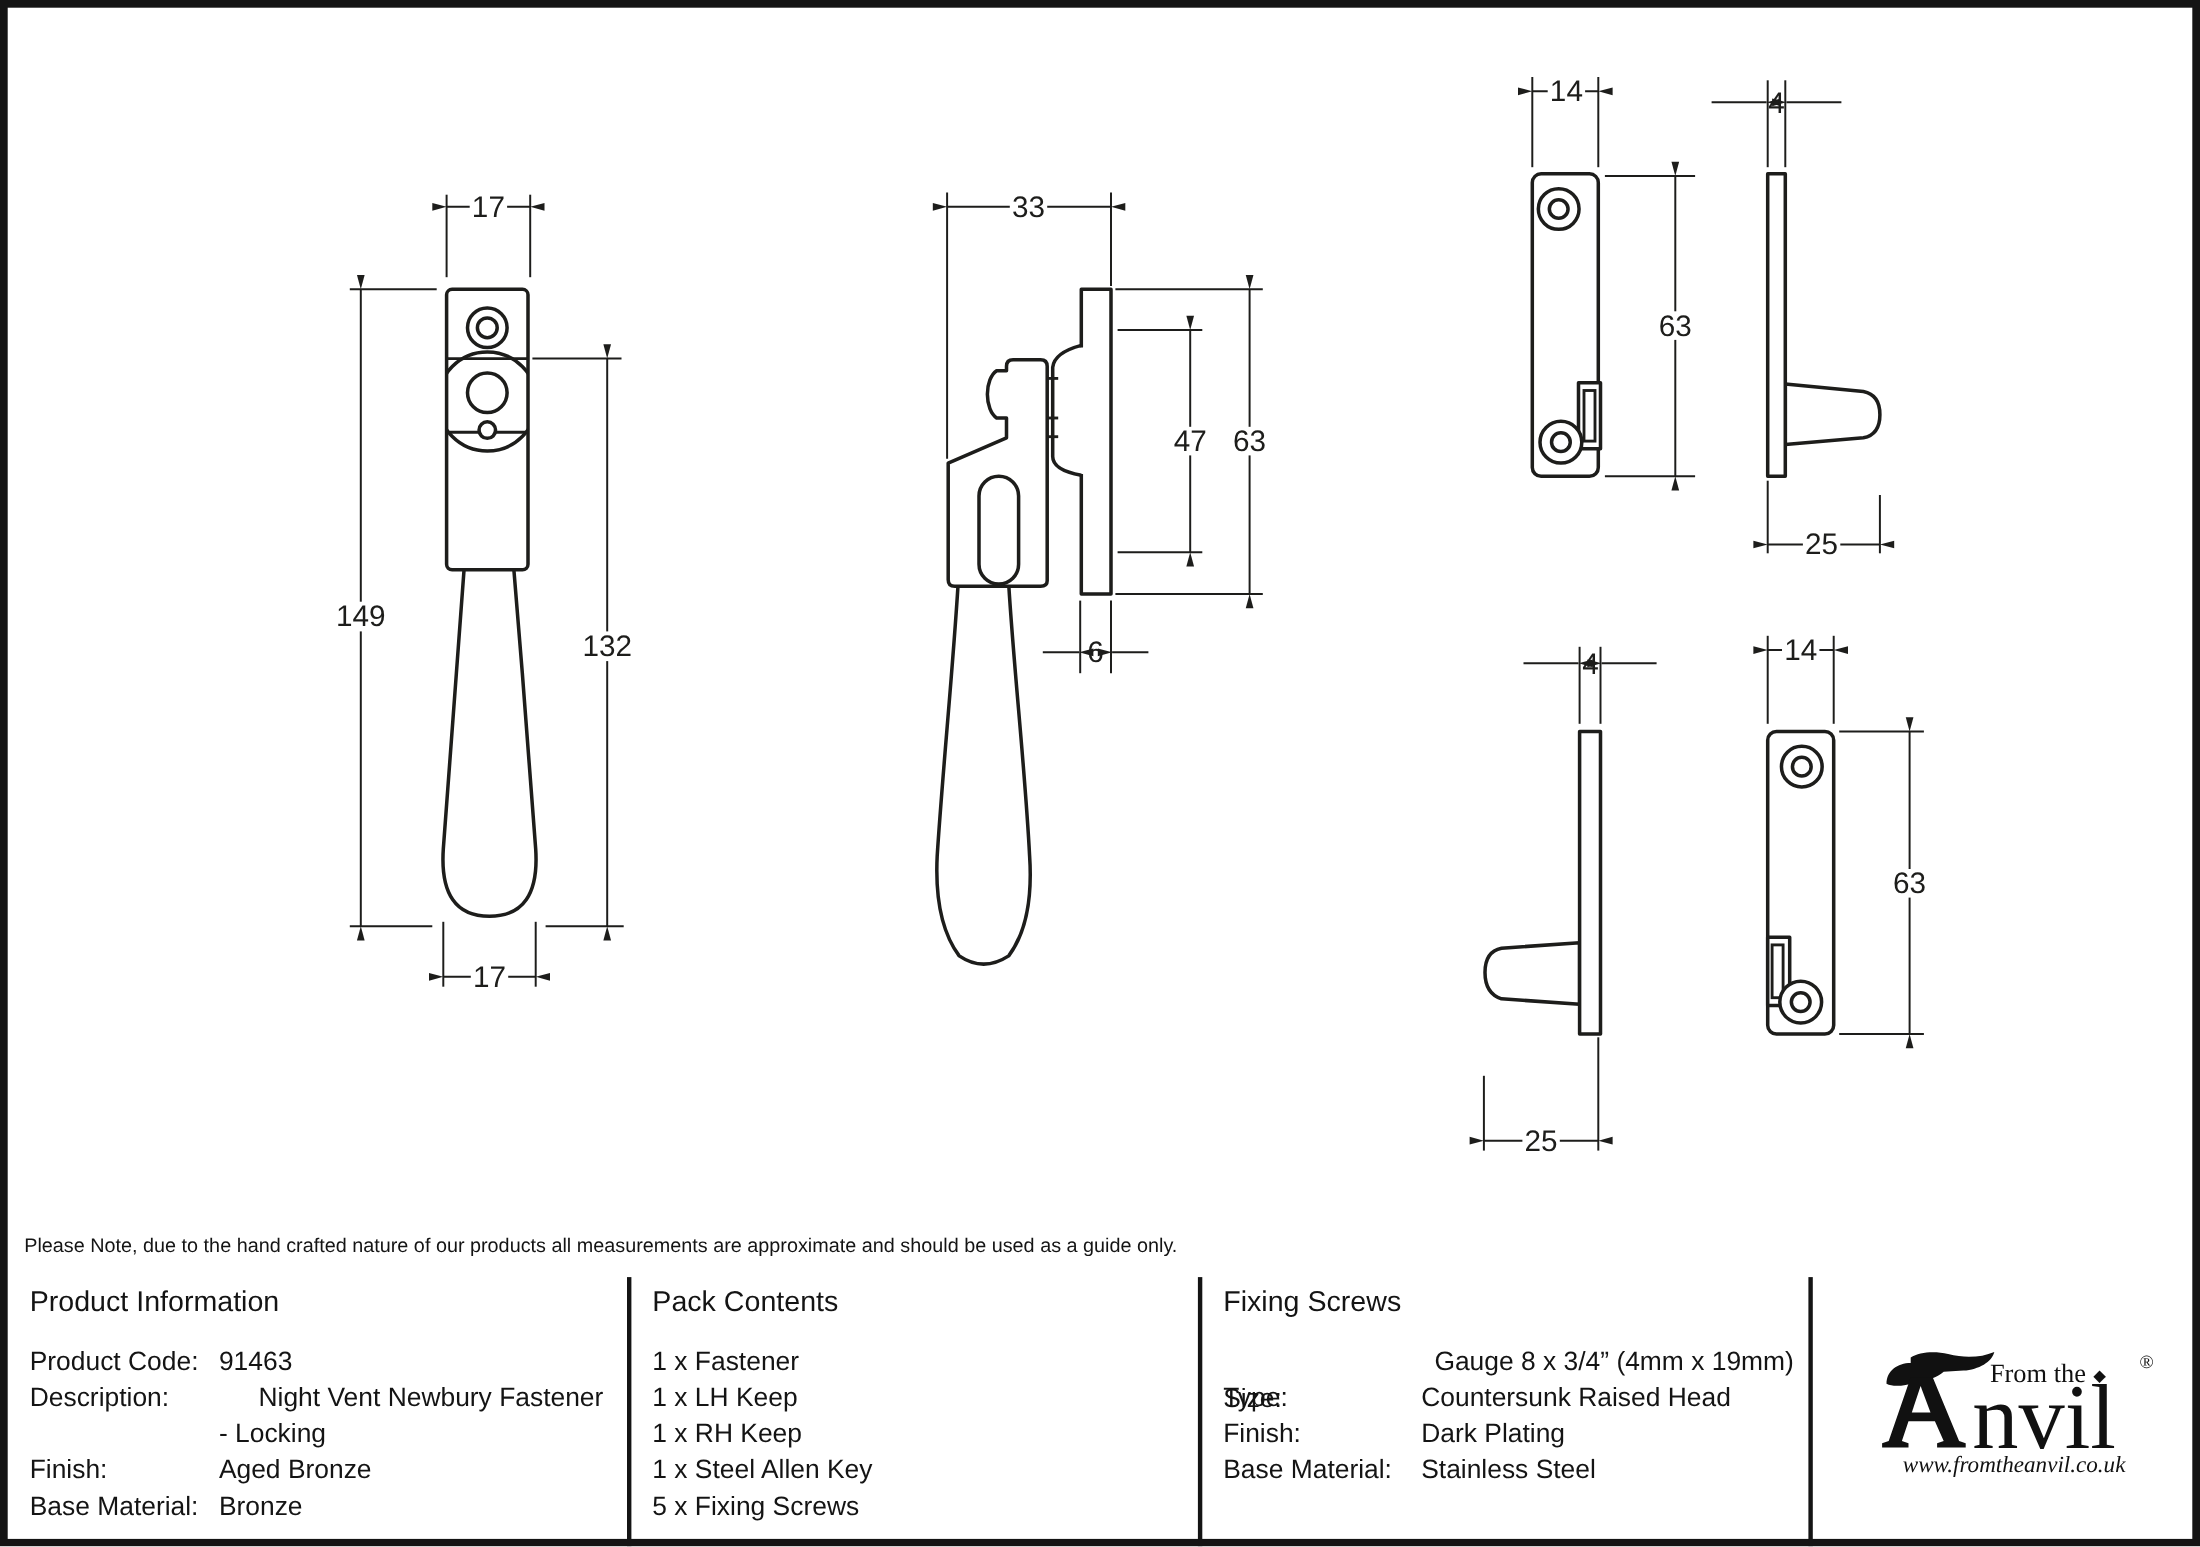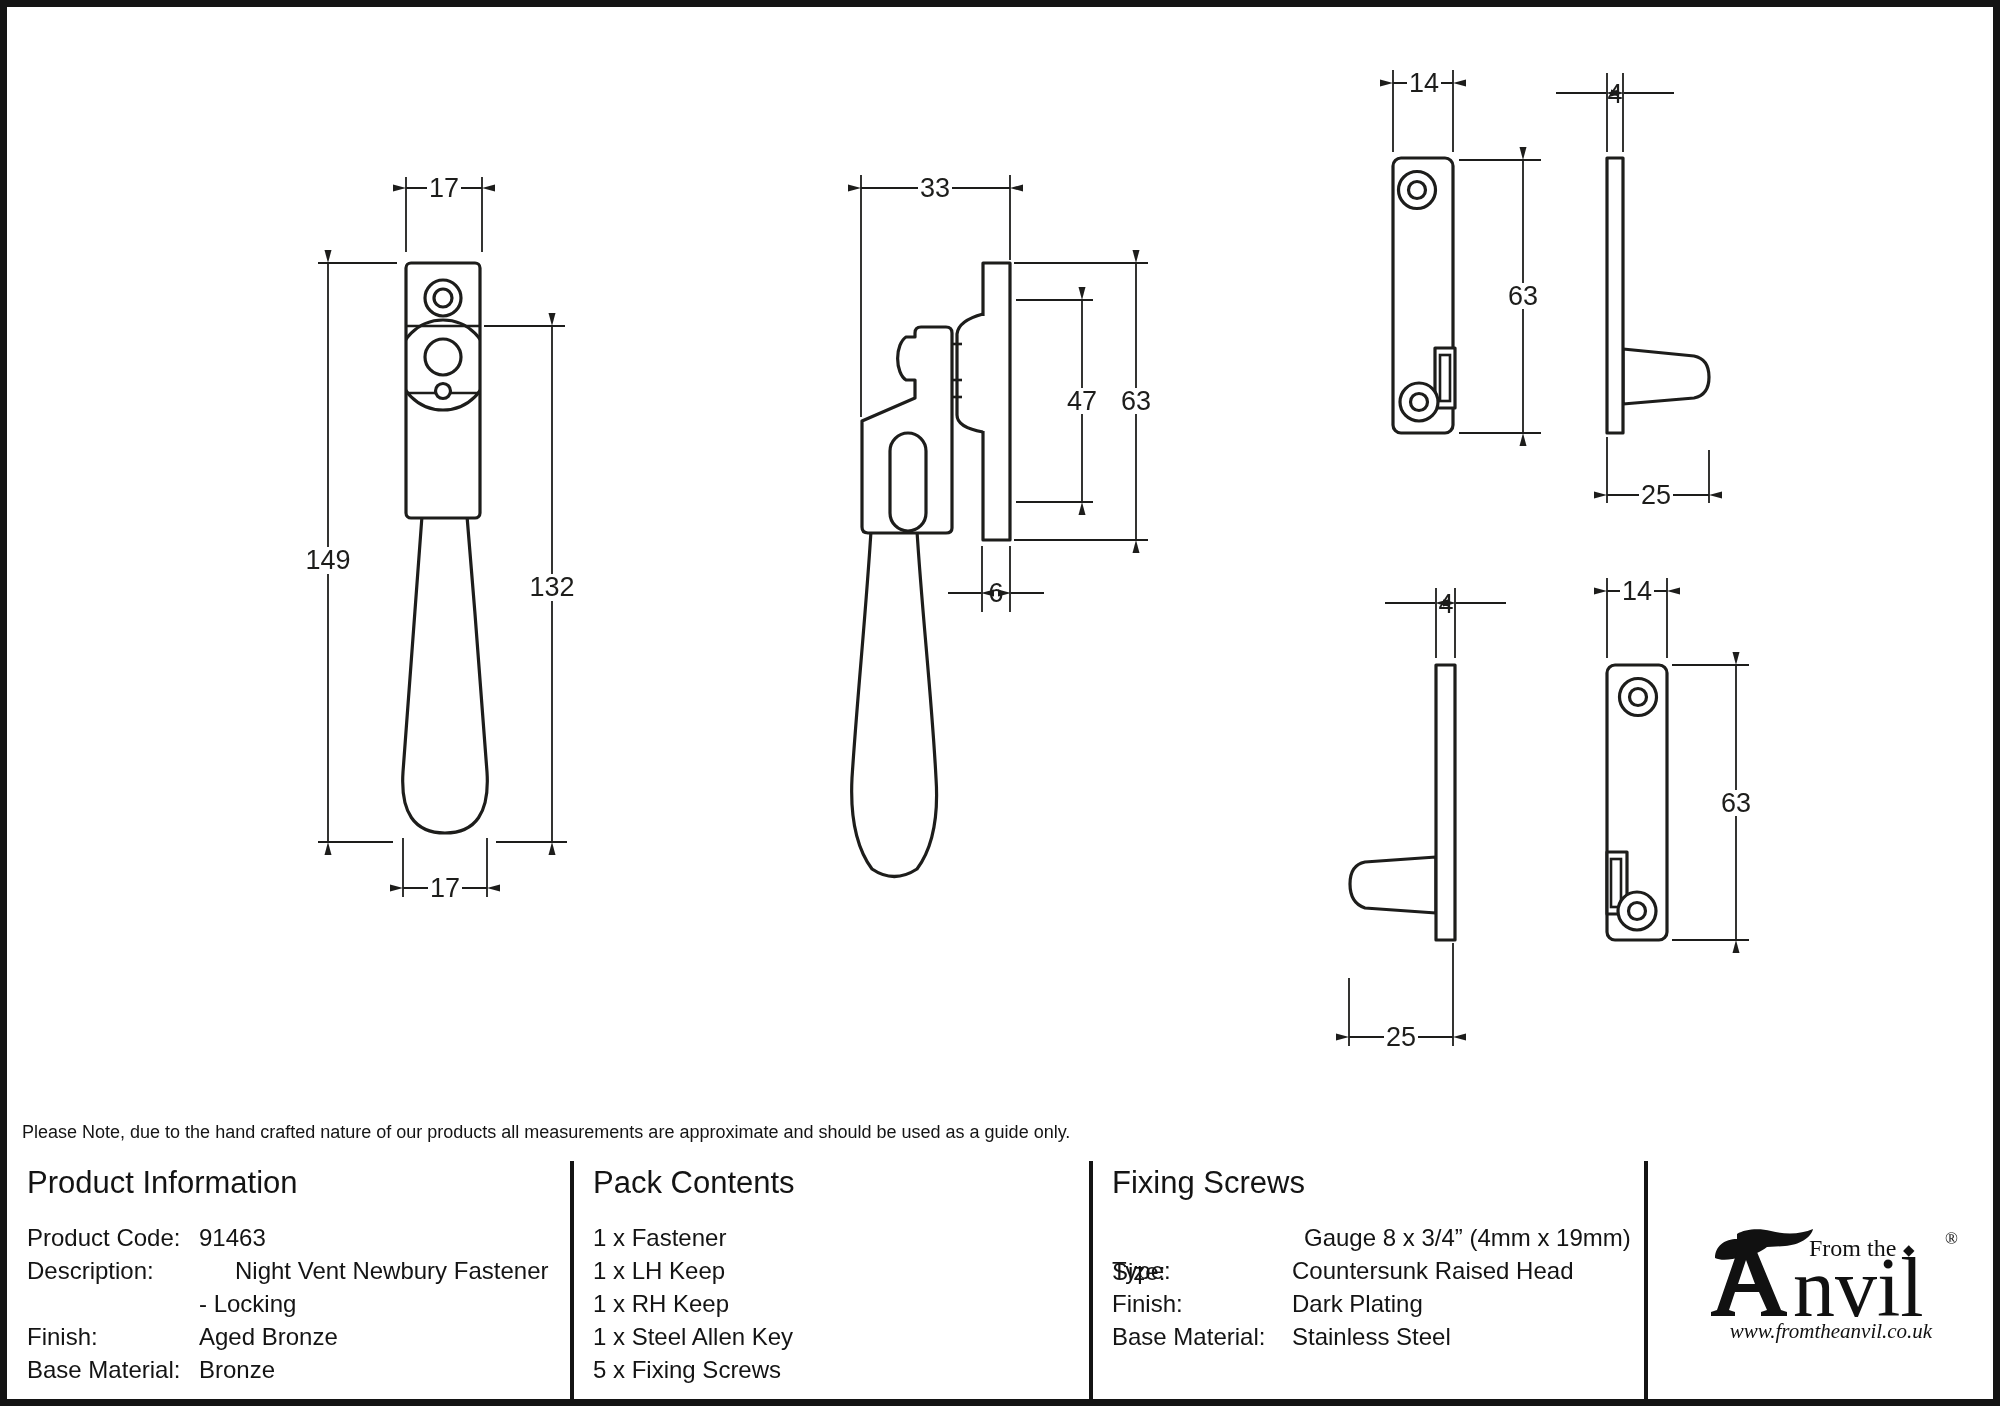--- a/index.html
+++ b/index.html
@@ -5,21 +5,21 @@
   html,body{margin:0;padding:0;background:#e8e8e8;}
   .sheet{
     position:relative;width:2000px;height:1406px;background:#fff;
     font-family:"Liberation Sans",sans-serif;color:#141414;overflow:hidden;
   }
   .outer-border{position:absolute;inset:0;border:7px solid #141414;pointer-events:none;z-index:30;}
   .hline,.vline{position:absolute;background:#141414;z-index:10;}
   .drawing-svg{position:absolute;left:0;top:0;z-index:1;}
   .logo-svg{position:absolute;z-index:5;}
   .cell-text{position:absolute;font-size:24px;height:33px;line-height:33px;white-space:pre;z-index:5;text-align:right;}
-  .hdr{position:absolute;font-size:31px;height:38px;line-height:38px;font-weight:400;z-index:5;}
+  .hdr{position:absolute;font-size:26px;height:38px;line-height:38px;font-weight:400;z-index:5;}
   .note-text{position:absolute;font-size:18px;height:58px;line-height:58px;z-index:5;text-align:center;}
   
   .obj{fill:#fff;stroke:#1d1d1b;stroke-width:3.2;stroke-linejoin:round;}
   .objn{fill:none;stroke:#1d1d1b;stroke-width:3.2;stroke-linejoin:round;}
   .thin{fill:none;stroke:#1d1d1b;stroke-width:2.6;}
   .dim{fill:none;stroke:#1d1d1b;stroke-width:1.8;}
   .dimtxt{font-family:"Liberation Sans",sans-serif;font-size:27px;fill:#1d1d1b;text-anchor:middle;}
   .lblbg{fill:#fff;stroke:none;}
   .logo-serif{font-family:"Liberation Serif",serif;fill:#111;}
 </style>

